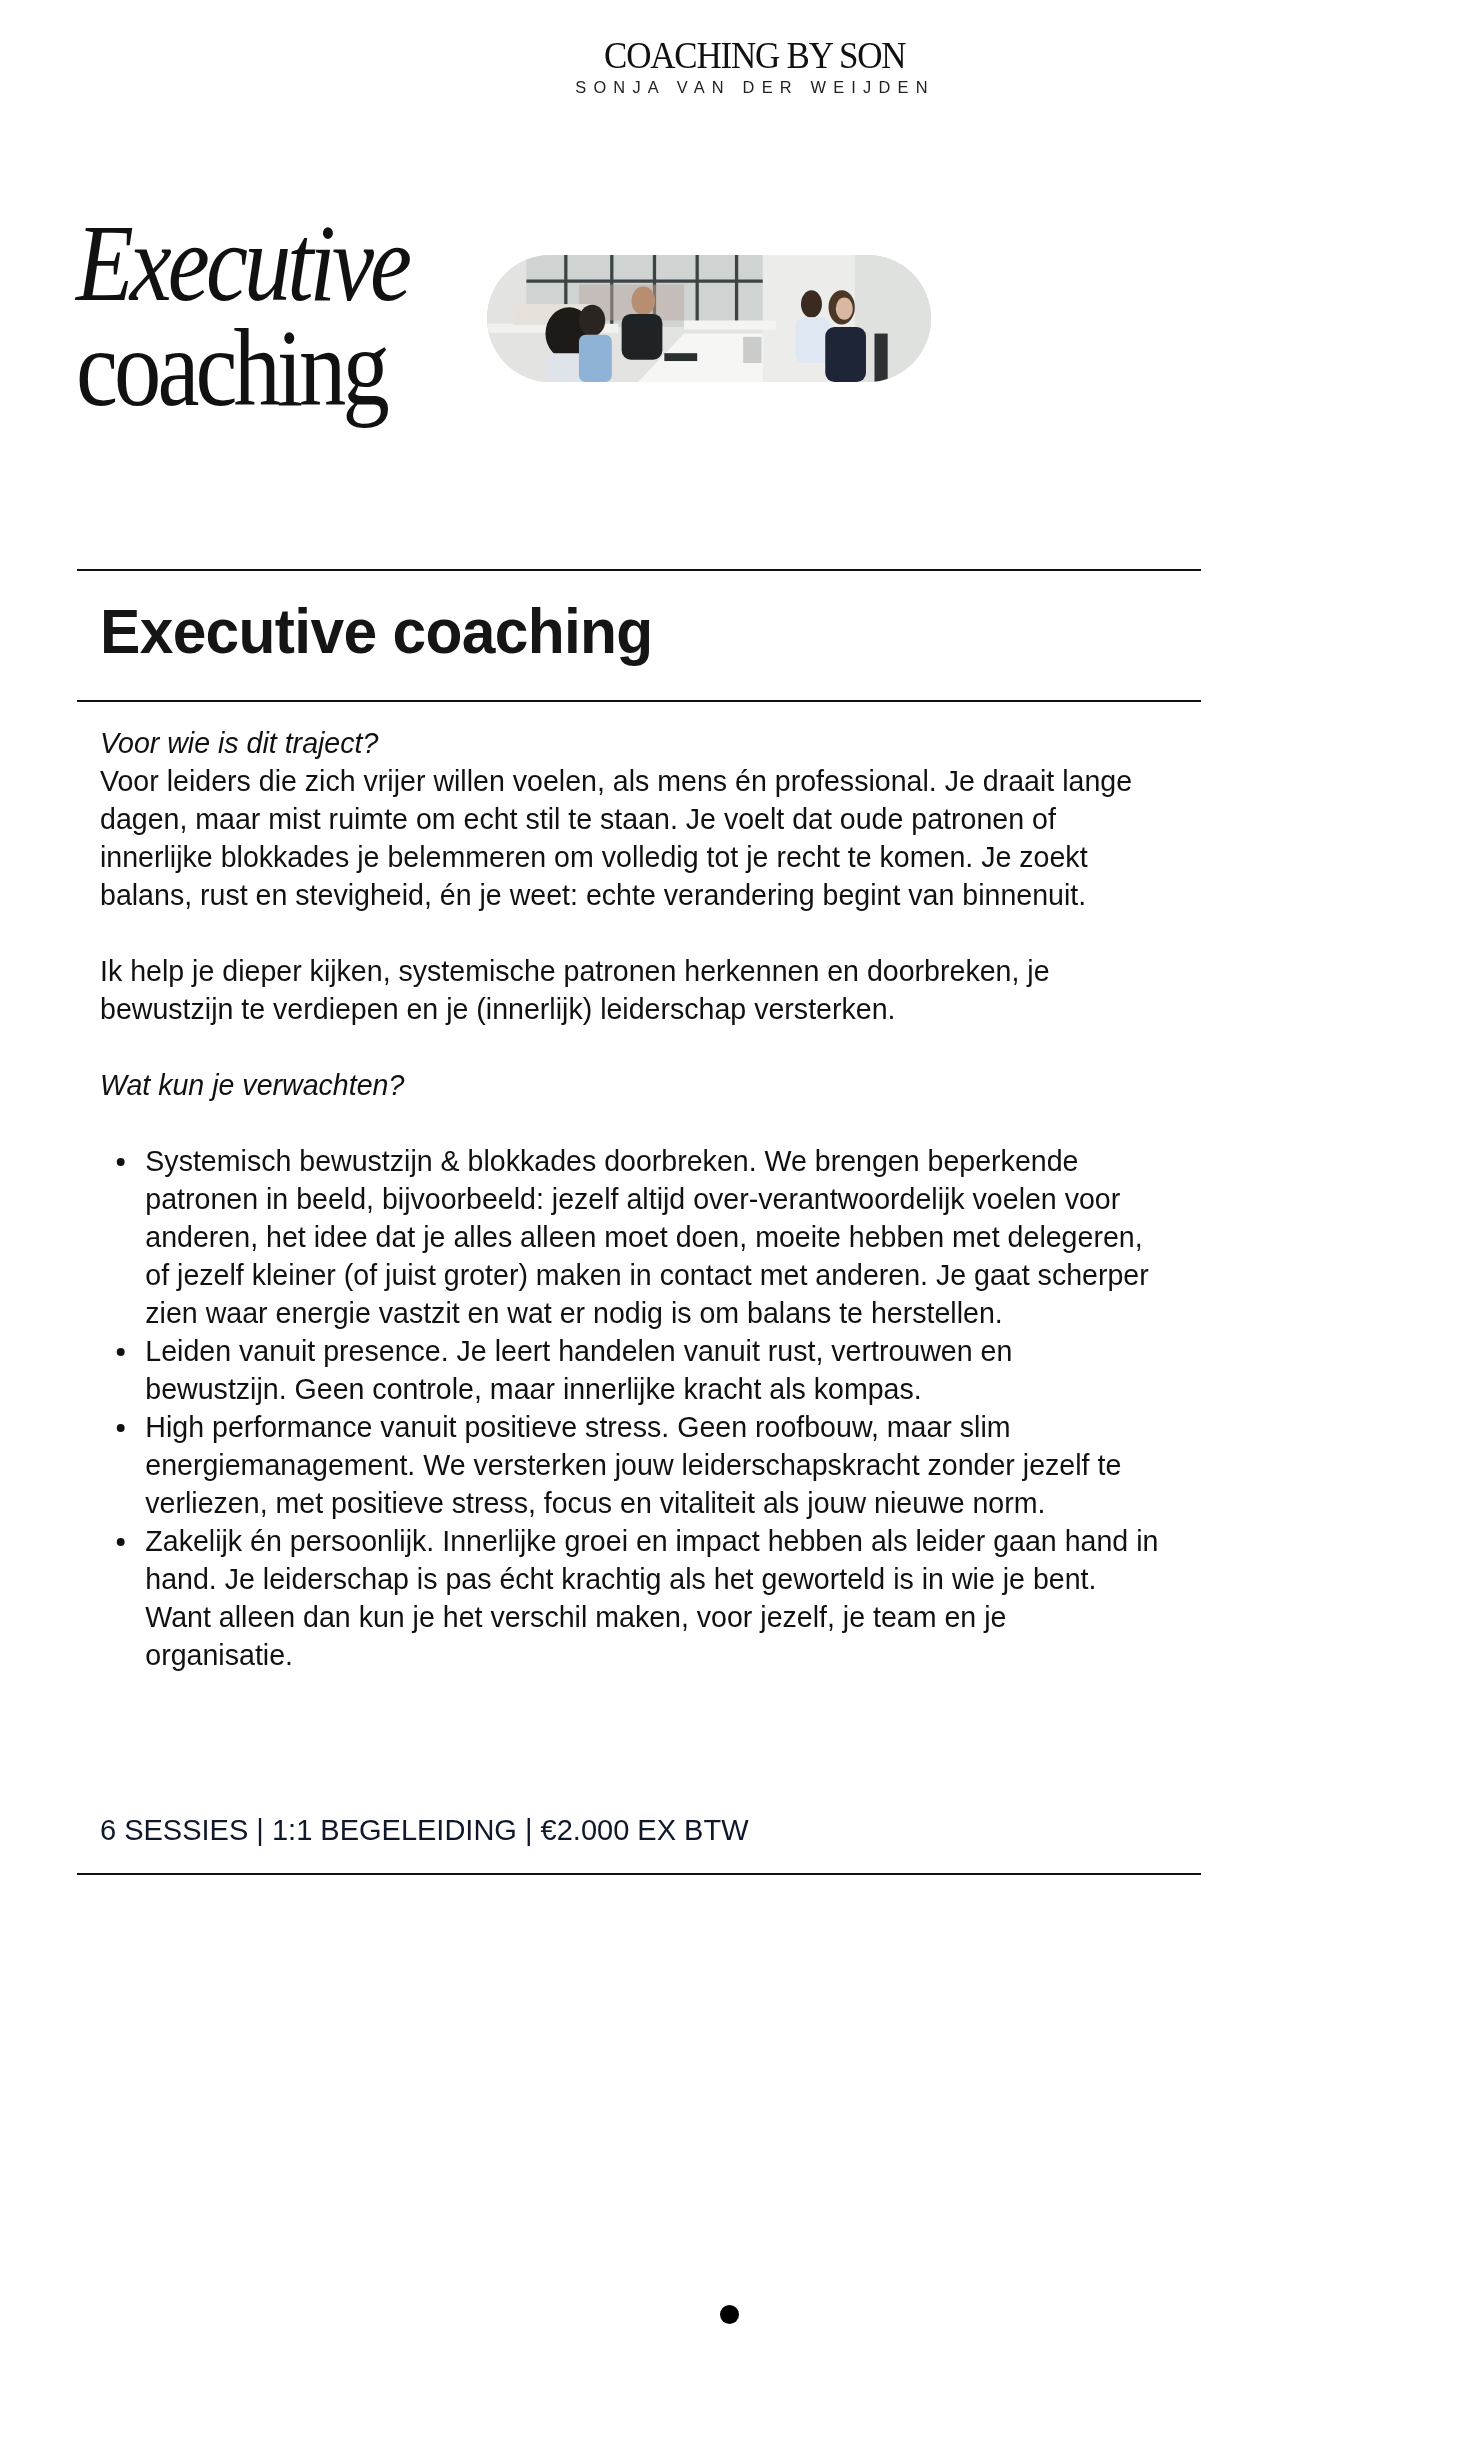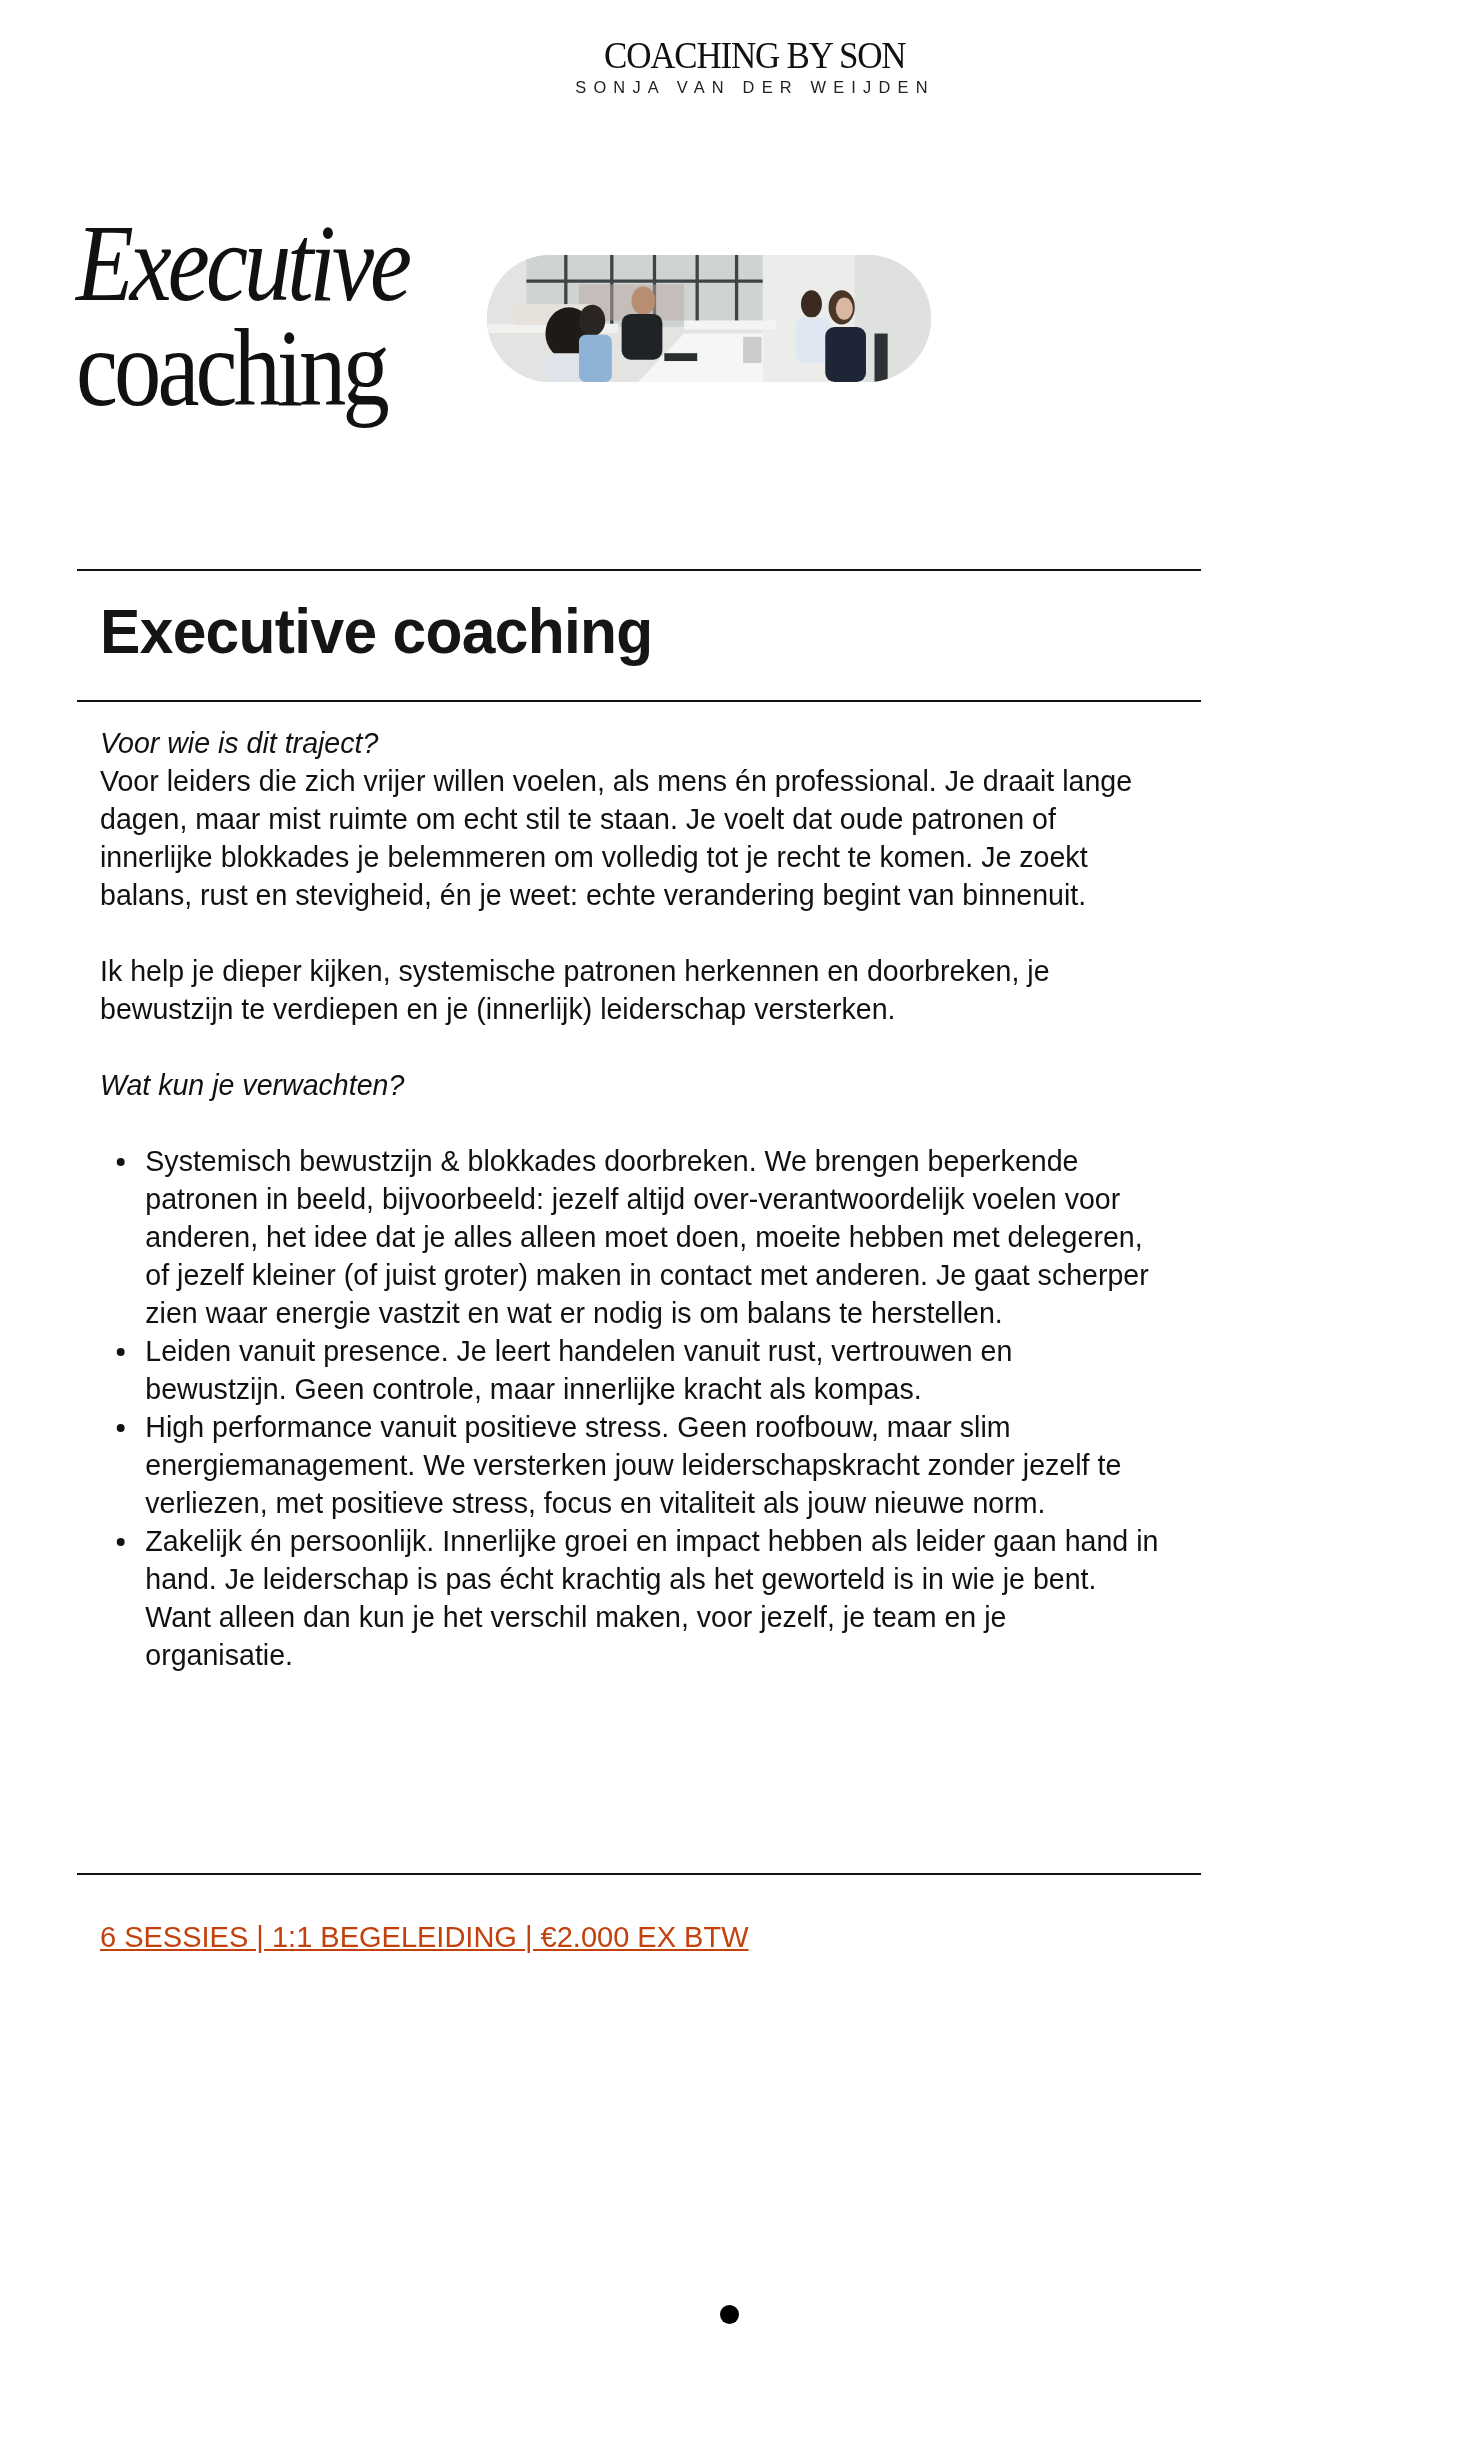--- a/index.html
+++ b/index.html
@@ -55,22 +55,22 @@
     .body p { margin: 0; }
     .body .q { font-style: italic; }
     .gap { height: 38px; }
     .body ul { margin: 0; padding: 0 0 0 46px; list-style: none; }
     .body li { position: relative; }
     .body li::before {
       content: ""; position: absolute; left: -29.5px; top: 15.8px;
       width: 8.5px; height: 8.5px; border-radius: 50%; background: #111;
     }
     .price {
-      position: absolute; left: 100px; top: 1919px;
-      font-size: 29px; line-height: 37px; color: #c2410c; text-decoration: underline;
+      position: absolute; left: 100px; top: 1812px;
+      font-size: 29px; line-height: 37px; color: #0f172a;
     }
     .dot {
       position: absolute; left: 720px; top: 2305px; width: 19px; height: 19px;
       border-radius: 50%; background: #000;
     }
   </style>
 </head>
 <body>
 
 <header class="brand">

